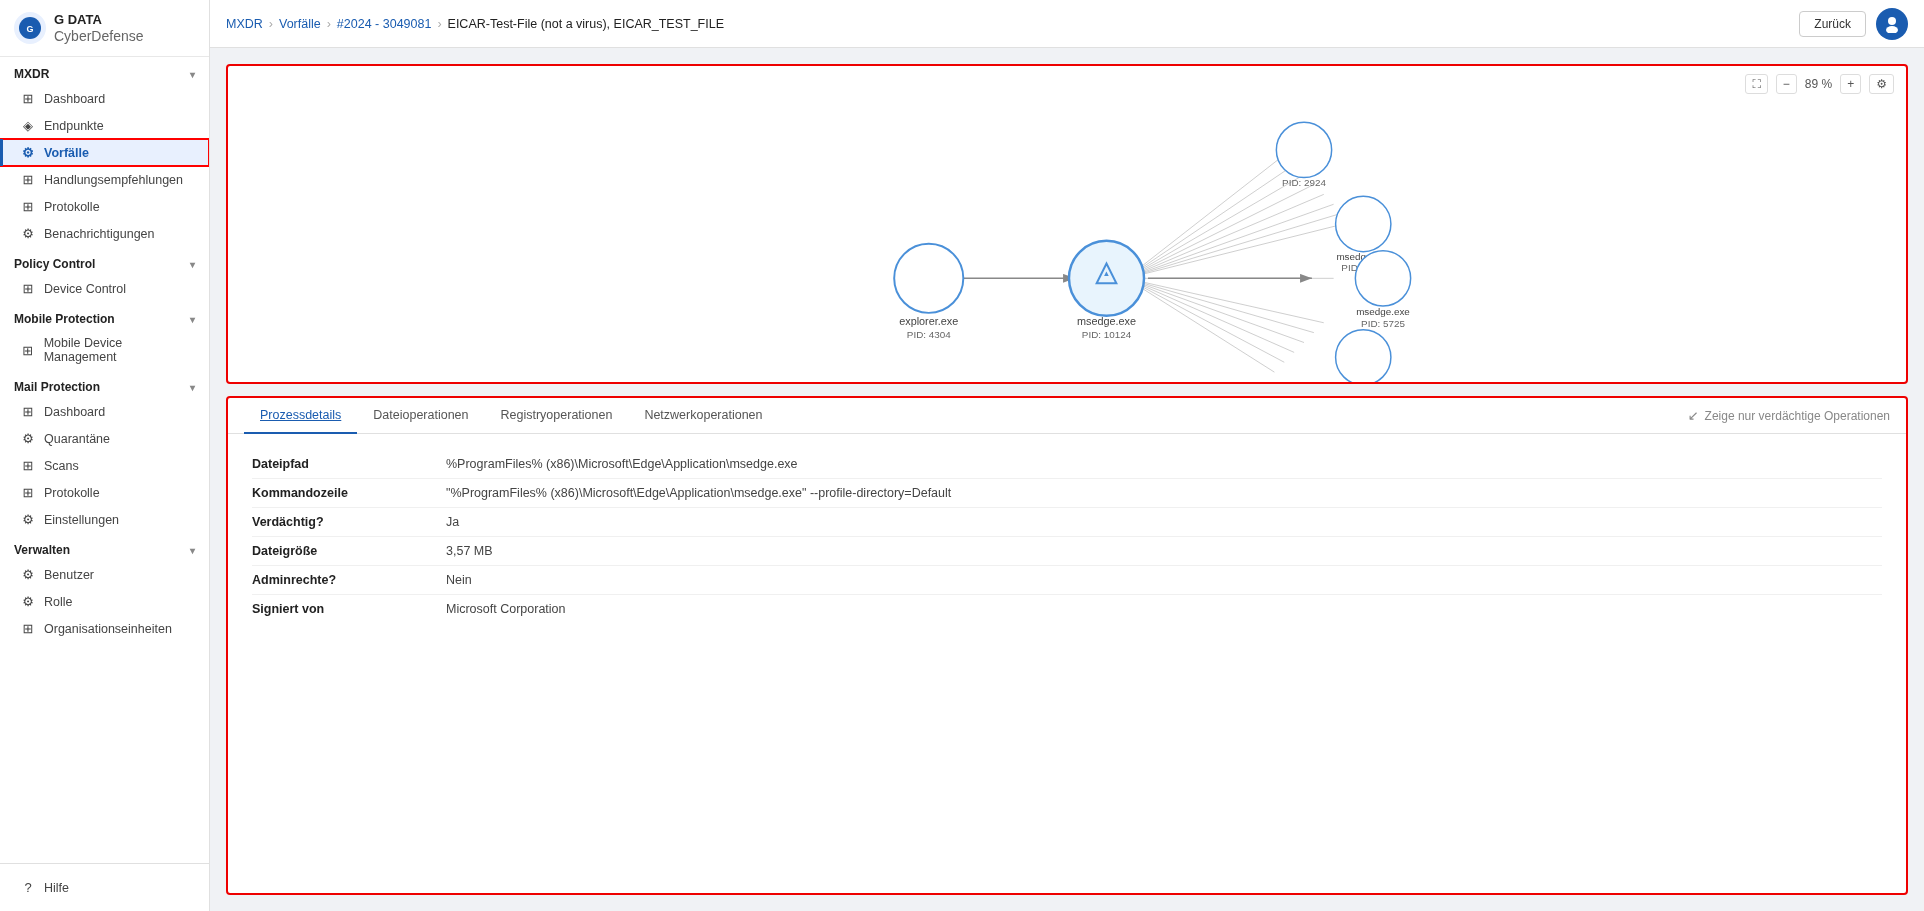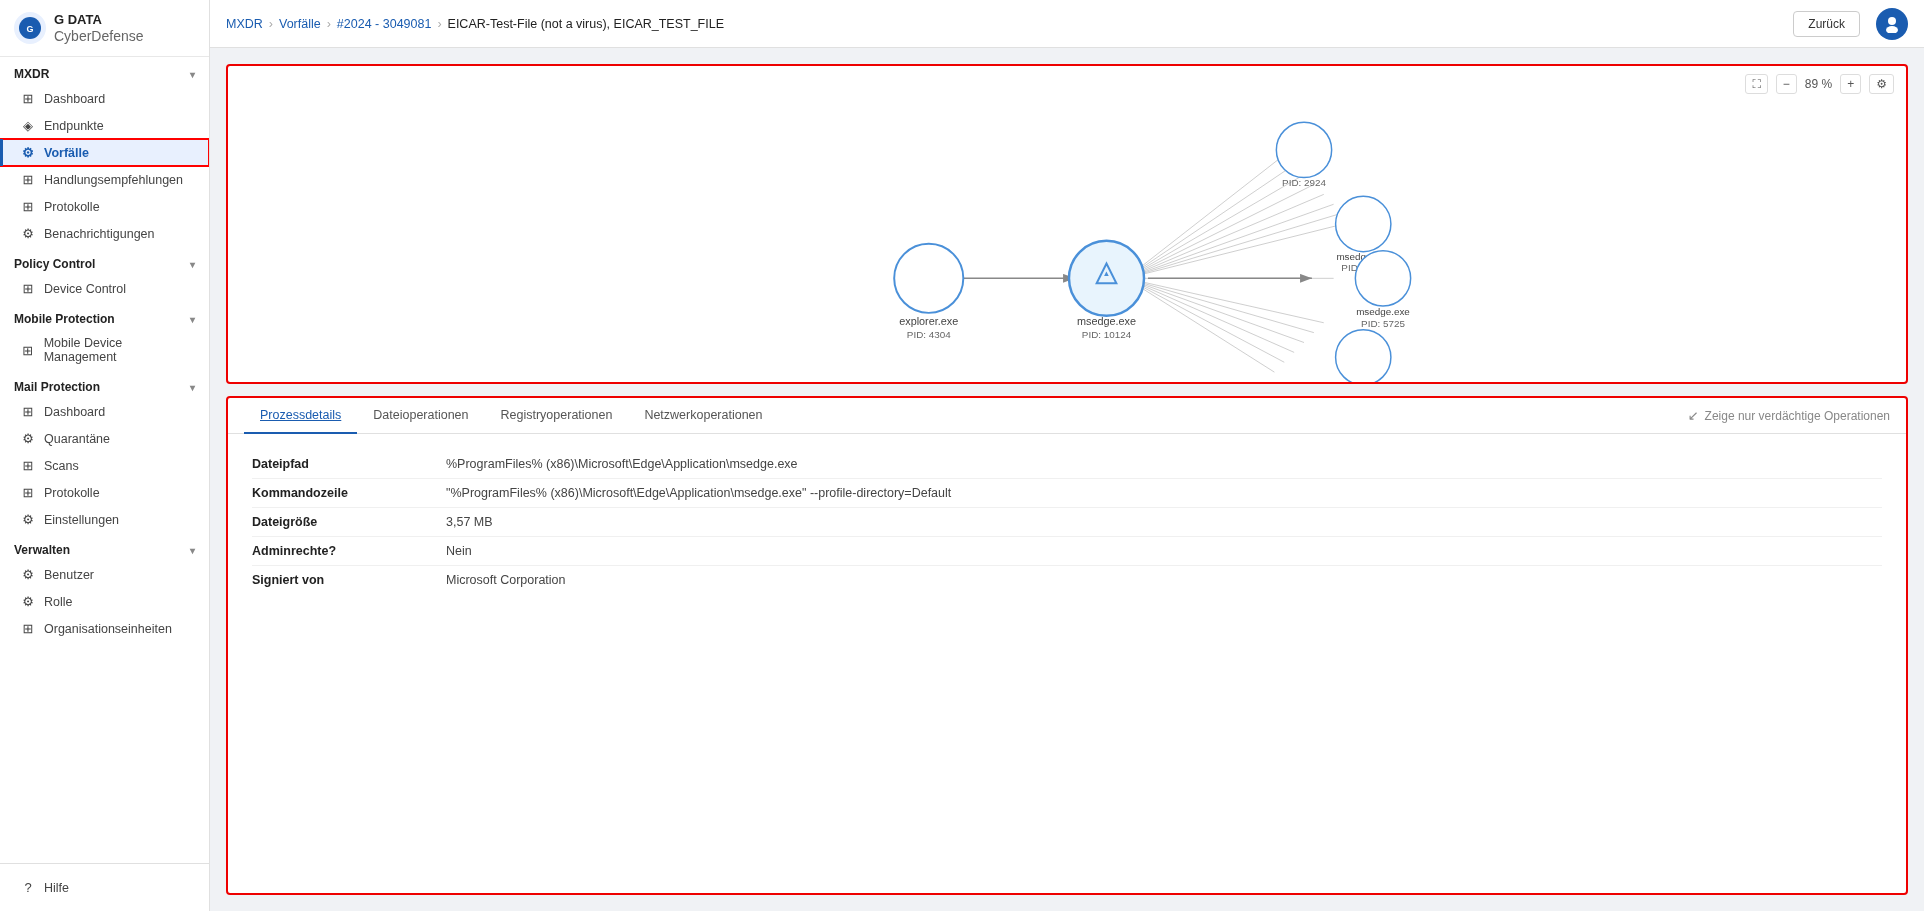--- a/index.html
+++ b/index.html
@@ -88,21 +88,21 @@
       padding: 0 16px;
       height: 48px;
       display: flex; align-items: center; justify-content: space-between;
     }
     .breadcrumb {
       display: flex; align-items: center; gap: 6px;
       font-size: 12.5px; color: #555;
     }
     .breadcrumb .sep { color: #aaa; }
     .breadcrumb .current { color: #222; font-weight: 500; }
-    .topbar-right { display: flex; align-items: center; gap: 16px; }
+    .topbar-right { display: flex; align-items: center; gap: 10px; }
     .btn-back {
       background: #fff; border: 1px solid #ccc; border-radius: 4px;
       padding: 5px 14px; font-size: 12px; cursor: pointer; color: #333;
     }
     .user-avatar {
       width: 32px; height: 32px; border-radius: 50%;
       background: #1a5cb0;
       display: flex; align-items: center; justify-content: center;
       color: #fff; font-size: 14px; cursor: pointer;
     }
@@ -444,20 +444,24 @@
       <div class="detail-table">
         <div class="detail-row">
           <span class="detail-label">Dateipfad</span>
           <span class="detail-value">%ProgramFiles% (x86)\Microsoft\Edge\Application\msedge.exe</span>
         </div>
         <div class="detail-row">
           <span class="detail-label">Kommandozeile</span>
           <span class="detail-value">"%ProgramFiles% (x86)\Microsoft\Edge\Application\msedge.exe" --profile-directory=Default</span>
         </div>
         <div class="detail-row">
+          <span class="detail-label">Verdächtig?</span>
+          <span class="detail-value">Ja</span>
+        </div>
+        <div class="detail-row">
           <span class="detail-label">Dateigröße</span>
           <span class="detail-value">3,57 MB</span>
         </div>
         <div class="detail-row">
           <span class="detail-label">Adminrechte?</span>
           <span class="detail-value">Nein</span>
         </div>
         <div class="detail-row">
           <span class="detail-label">Signiert von</span>
           <span class="detail-value">Microsoft Corporation</span>

